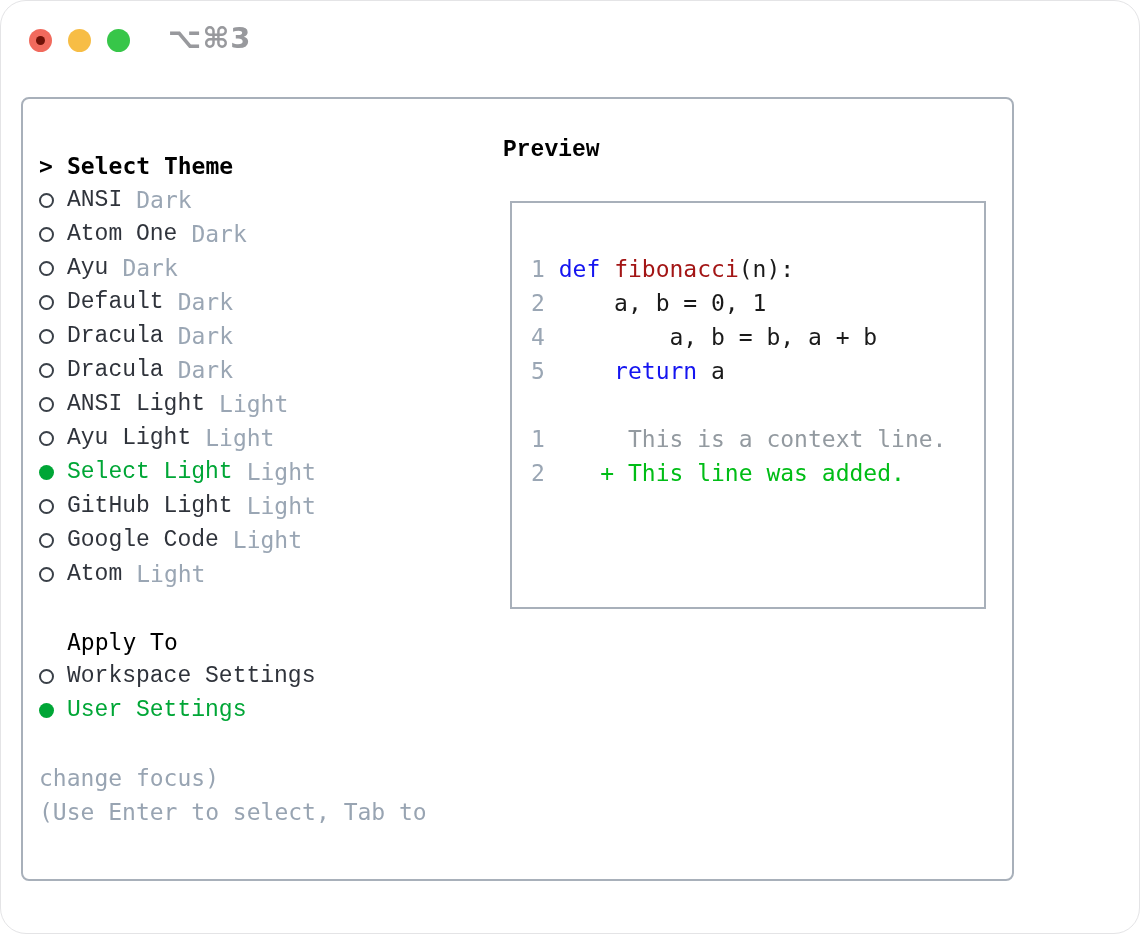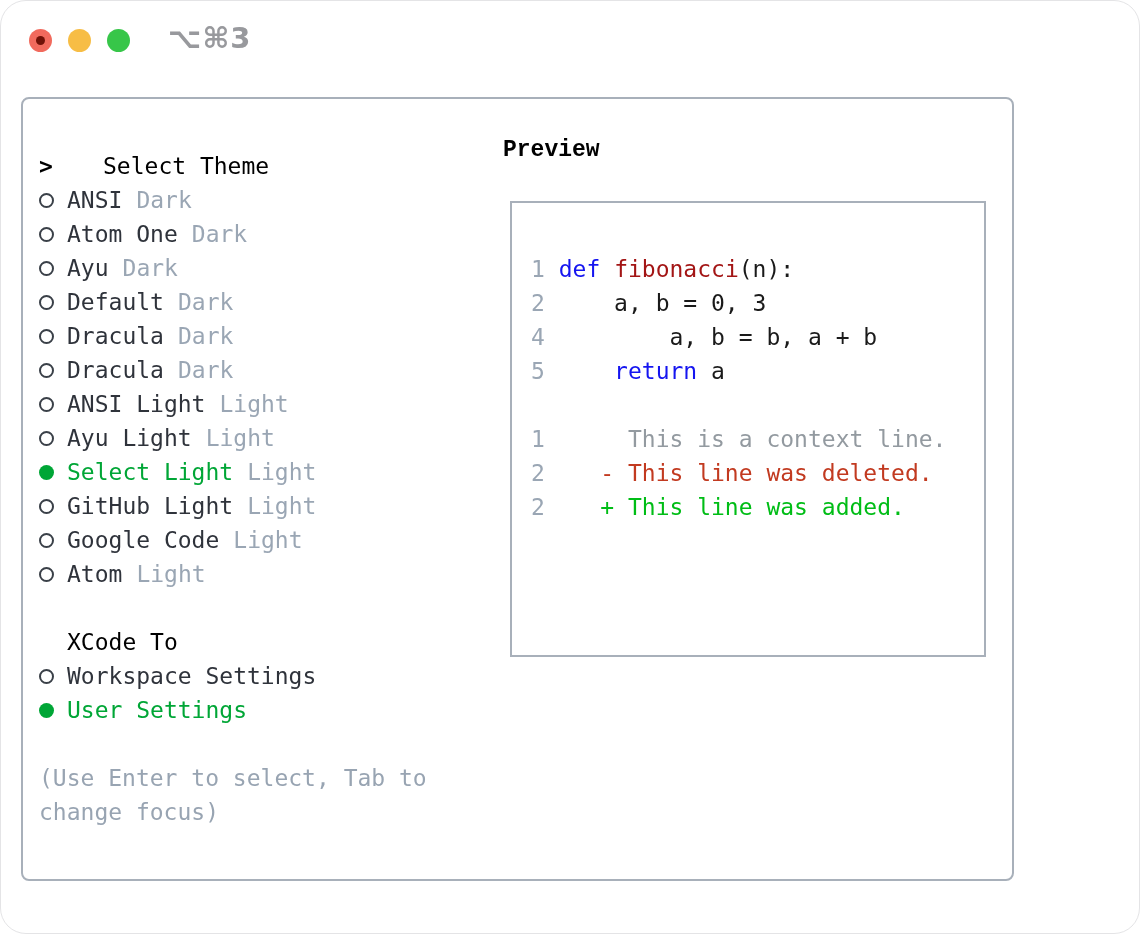--- a/index.html
+++ b/index.html
@@ -27,31 +27,31 @@
   .panel{
     position:absolute;left:20px;top:96px;width:993px;height:784px;
     border:2px solid #a8b0ba;border-radius:8px;box-sizing:border-box;background:#fff;
   }
   .left-col{position:absolute;left:16px;top:50px;font-size:23px;color:#2f333b;}
   .t-row{height:34px;display:flex;align-items:center;white-space:pre;}
   .slot{width:28px;display:flex;align-items:center;flex:none;}
   .radio{width:15px;height:15px;border-radius:50%;border:2.5px solid #3a4048;box-sizing:border-box;}
   .radio.sel{border:none;background:#00a636;}
   .prompt{font-weight:700;color:#000;}
-  .hdr{font-weight:400;color:#000;margin-left:36px;}
-  .t-name{color:#2f333b;}
+  .hdr{font-weight:700;color:#000;}
+  .t-name{color:#2f333b;font-family:Liberation Mono, monospace;}
   .t-row.selected .t-name{color:#00a636;}
   .t-variant{color:#9aa6b4;margin-left:14px;}
   .section-label{color:#000;}
   .spacer{height:34px;}
   .hint-line{height:34px;line-height:34px;color:#98a4b2;white-space:pre;}
   
   .preview-title{position:absolute;left:480px;top:34px;height:34px;line-height:34px;font-size:23px;font-weight:700;color:#000;font-family:Liberation Mono, monospace;}
   .preview-box{
-    position:absolute;left:487px;top:102px;width:476px;height:456px;
+    position:absolute;left:487px;top:102px;width:476px;height:408px;
     border:2px solid #a8b0ba;box-sizing:border-box;background:#fff;
     padding:49px 7px 0 19px;overflow:hidden;
   }
   .code-line{height:34px;line-height:34px;font-size:23px;white-space:pre;}
   .num{color:#9aa6b4;}
   .plain{color:#1a1a1a;}
   .kw{color:#1515f0;}
   .fn{color:#a31515;}
   .context{color:#939aa0;margin-top:15px;}
   .deleted{color:#c23a20;}
@@ -89,41 +89,40 @@
           <div class="t-row selected"><span class="slot"><span class="radio sel"></span></span><span class="t-name">Select Light</span><span class="t-variant">Light</span></div>
           <div class="t-row"><span class="slot"><span class="radio"></span></span><span class="t-name">GitHub Light</span><span class="t-variant">Light</span></div>
           <div class="t-row"><span class="slot"><span class="radio"></span></span><span class="t-name">Google Code</span><span class="t-variant">Light</span></div>
           <div class="t-row"><span class="slot"><span class="radio"></span></span><span class="t-name">Atom</span><span class="t-variant">Light</span></div>
         </div>
 
       <div class="spacer"></div>
 
       <div class="t-row">
         <span class="slot"></span>
-        <span class="section-label">XCode To</span>
+        <span class="section-label">Apply To</span>
       </div>
 
       <div id="apply-list">
           <div class="t-row"><span class="slot"><span class="radio"></span></span><span class="t-name">Workspace Settings</span></div>
           <div class="t-row selected"><span class="slot"><span class="radio sel"></span></span><span class="t-name">User Settings</span></div>
         </div>
 
       <div class="spacer"></div>
 
+      <div class="hint-line">change focus)</div>
       <div class="hint-line">(Use Enter to select, Tab to</div>
-      <div class="hint-line">change focus)</div>
     </div>
 
     <div class="preview-title">Preview</div>
 
     <div class="preview-box" id="preview-box">
         <div class="code-line"><span class="num">1</span><span class="plain"> </span><span class="kw">def</span><span class="plain"> </span><span class="fn">fibonacci</span><span class="plain">(n):</span></div>
-        <div class="code-line"><span class="num">2</span><span class="plain">     a, b = 0, 3</span></div>
+        <div class="code-line"><span class="num">2</span><span class="plain">     a, b = 0, 1</span></div>
         <div class="code-line"><span class="num">4</span><span class="plain">         a, b = b, a + b</span></div>
         <div class="code-line"><span class="num">5</span><span class="plain">     </span><span class="kw">return</span><span class="plain"> a</span></div>
         <div class="code-line"><span class="num"></span></div>
         <div class="code-line"><span class="num">1</span><span class="context">      This is a context line.</span></div>
-        <div class="code-line"><span class="num">2</span><span class="deleted">    - This line was deleted.</span></div>
         <div class="code-line"><span class="num">2</span><span class="added">    + This line was added.</span></div>
       </div>
 
   </div>
 </div>
 
 </body></html>

